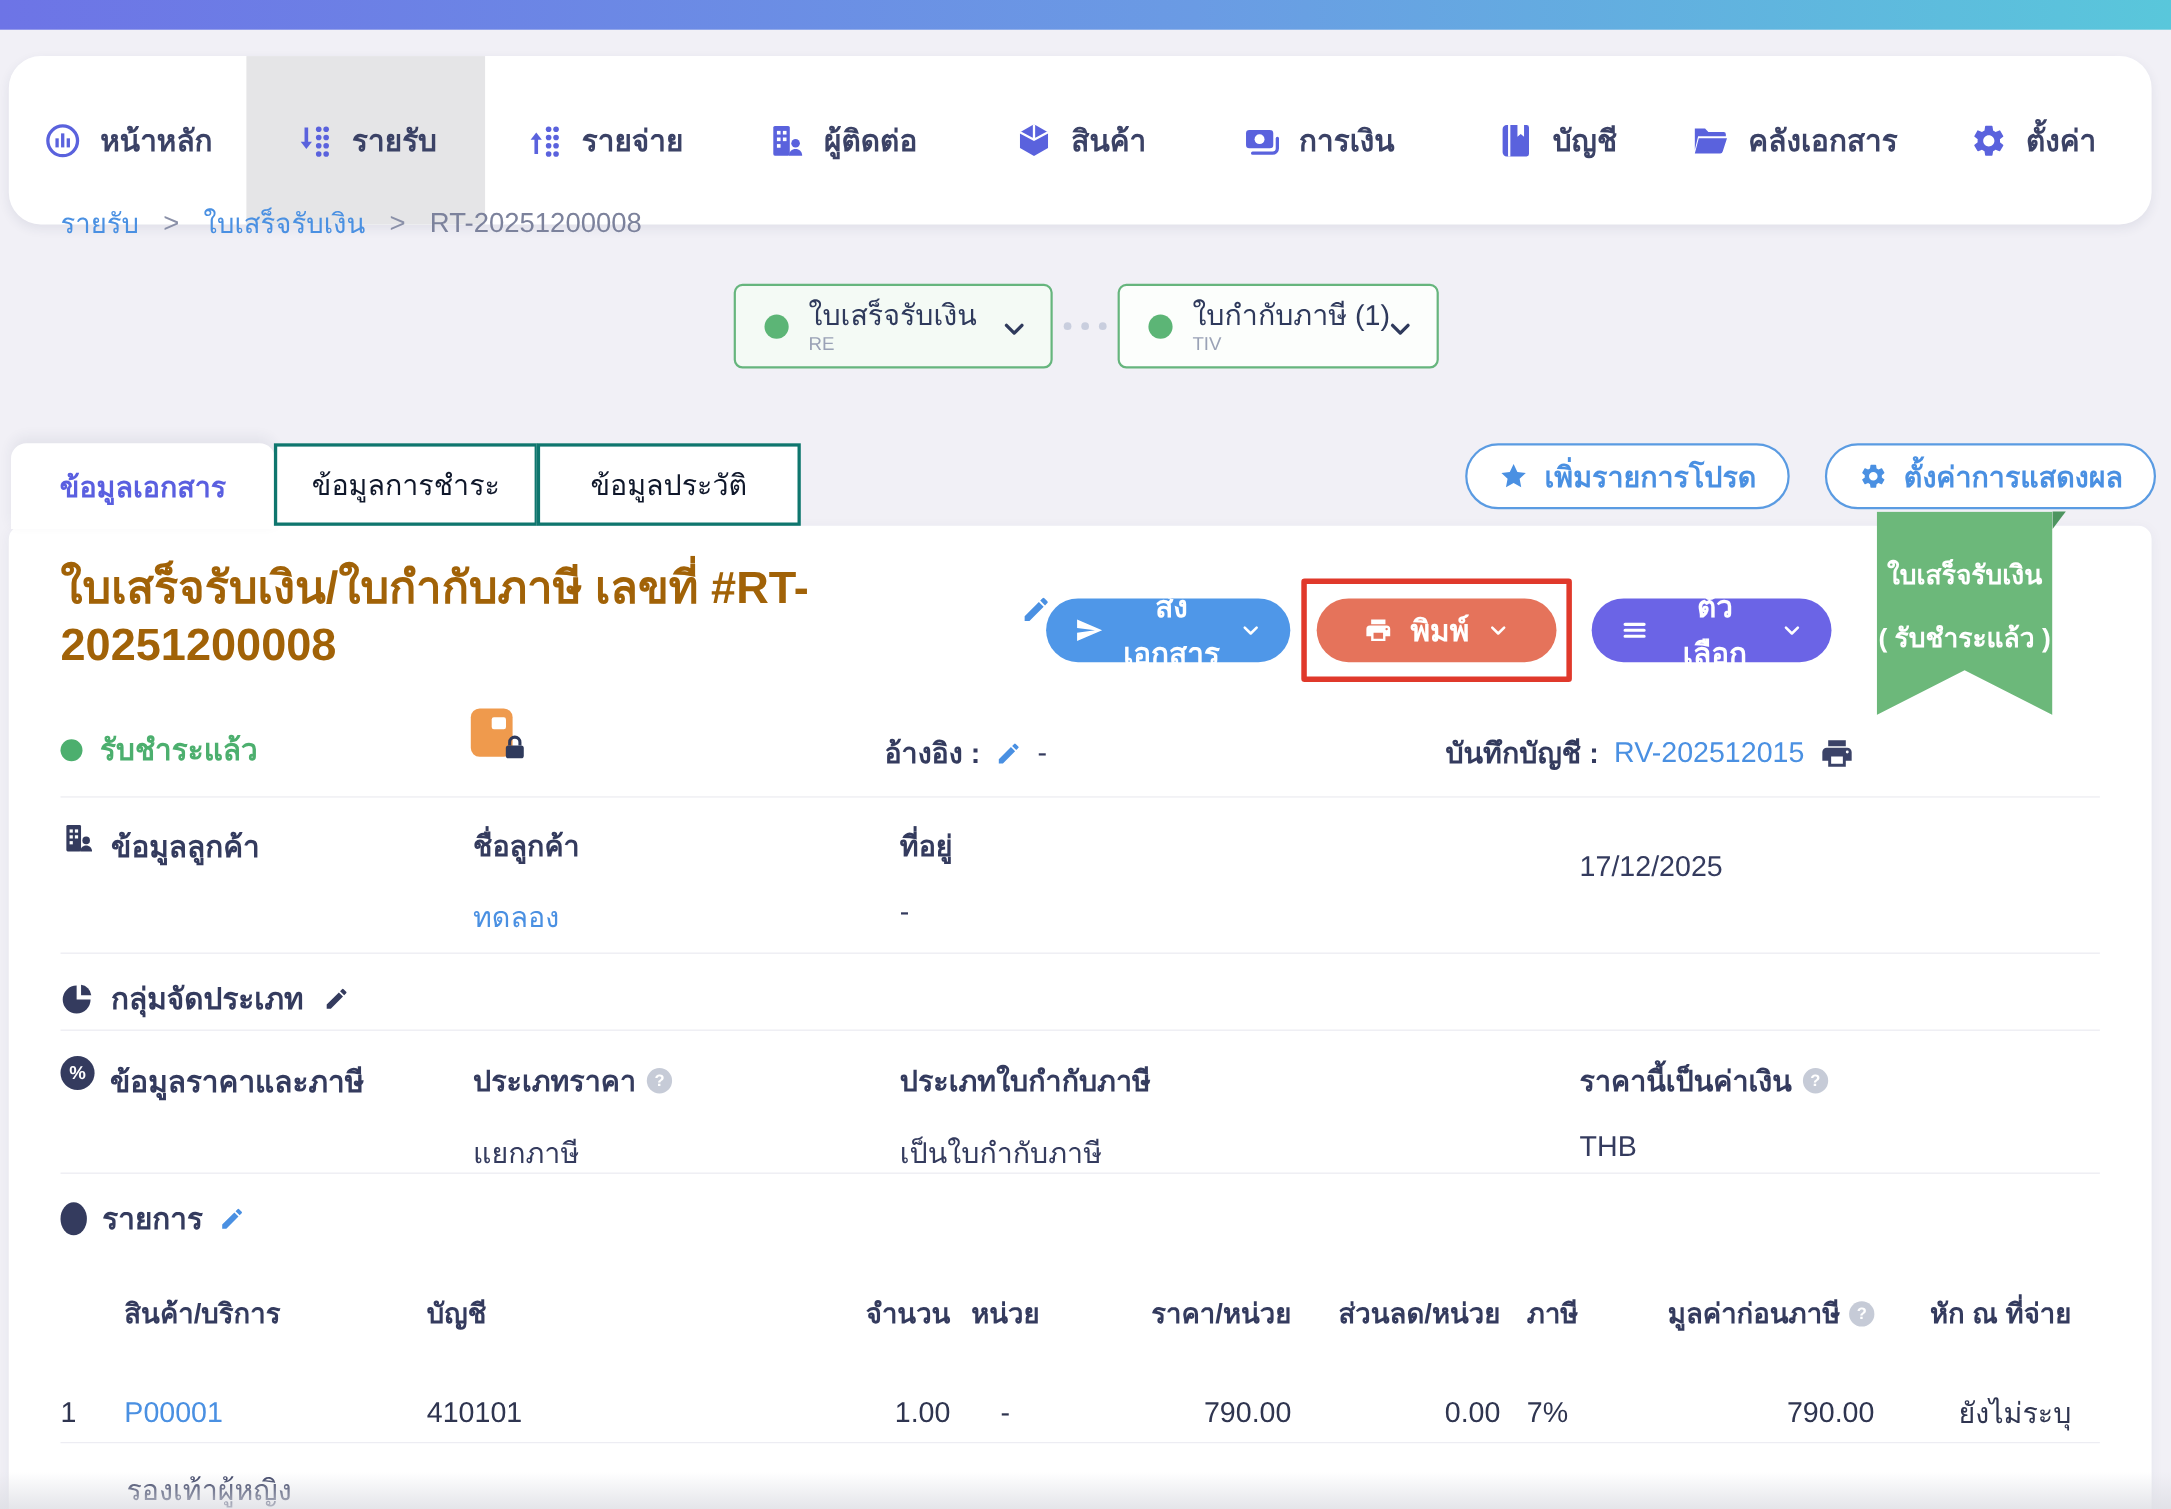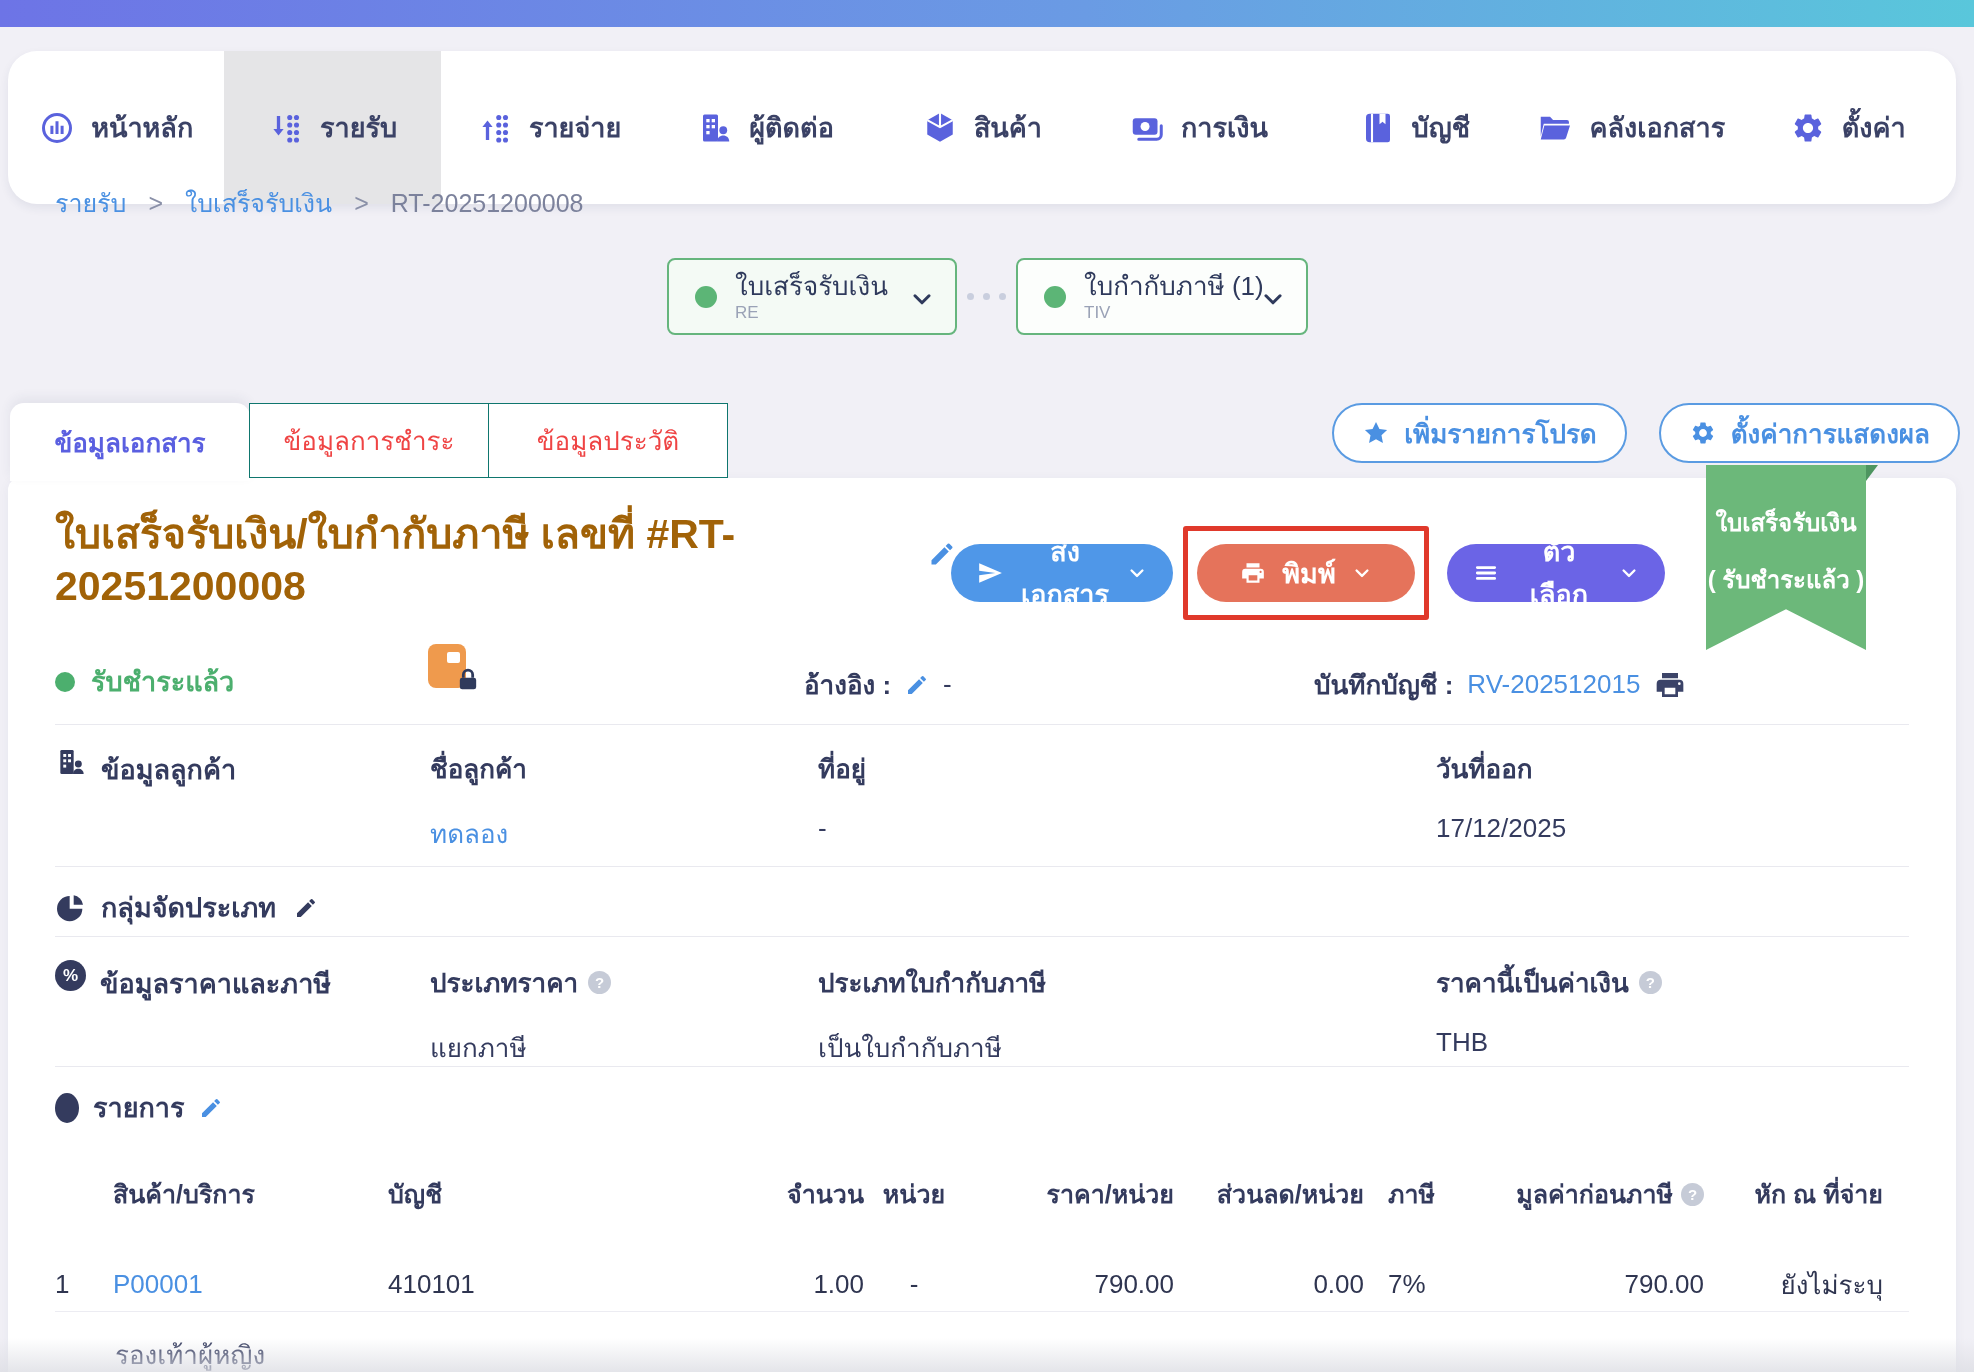--- a/index.html
+++ b/index.html
@@ -34,22 +34,22 @@
   .flow-box.second{width:292px;background:#fcfefc;}
   .flow-dot{width:22px;height:22px;border-radius:50%;background:#5cb576;margin-right:18px;flex:none;}
   .flow-label{font-size:26px;color:#2f3a5c;font-weight:500;line-height:30px;}
   .flow-code{font-size:17px;color:#9aa2b6;margin-top:2px;}
   .flow-chev{position:absolute;right:20px;top:26px;width:26px;height:26px;color:#2f3a5c;}
   .flow-dots{display:flex;gap:9px;margin:0 10px;}
   .flow-dots i{width:7px;height:7px;border-radius:50%;background:#c9cede;}
 
   
   .tabs{position:absolute;left:10px;top:403px;display:flex;z-index:4;}
-  .tab{width:240px;height:75px;background:#fff;border:1px solid #0f766e;margin-left:-1px;
-    display:flex;align-items:center;justify-content:center;font-size:26px;color:#ef4444;cursor:pointer;box-sizing:border-box;}
+  .tab{width:240px;height:75px;background:#fff;border:3px solid #0f766e;margin-left:-1px;
+    display:flex;align-items:center;justify-content:center;font-size:26px;color:#0f172a;cursor:pointer;box-sizing:border-box;}
   .tab.active{border:none;height:78px;border-radius:14px 14px 0 0;color:#5a5fe0;font-weight:700;
     box-shadow:0 -5px 12px rgba(40,50,90,.07);margin-left:0;}
 
   
   .pills{position:absolute;right:14px;top:403px;display:flex;gap:32px;}
   .pill{height:60px;border:2px solid #5a9be2;border-radius:30px;background:#fff;display:flex;
     align-items:center;gap:14px;padding:0 28px;font-size:26px;font-weight:600;color:#4a90e2;cursor:pointer;box-sizing:border-box;}
   .pill .icon{width:28px;height:28px;color:#4a90e2;}
 
   
@@ -477,21 +477,20 @@
       </div>
       <div>
         <div class="f-label">ชื่อลูกค้า</div>
         <div class="f-value"><a class="link">ทดลอง</a></div>
       </div>
       <div>
         <div class="f-label">ที่อยู่</div>
         <div class="f-value">-</div>
       </div>
       <div>
-        <div class="f-label">วันที่ออก</div>
         <div class="f-value">17/12/2025</div>
       </div>
     </div>
 
     <div class="divider d2"></div>
 
     <div class="cat-line">
       <span class="icon">
           <svg width="32" height="32">
             <use href="#i-pie"></use>

